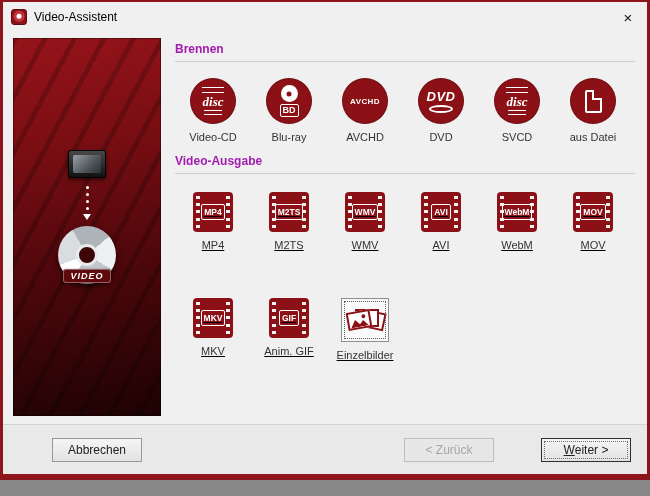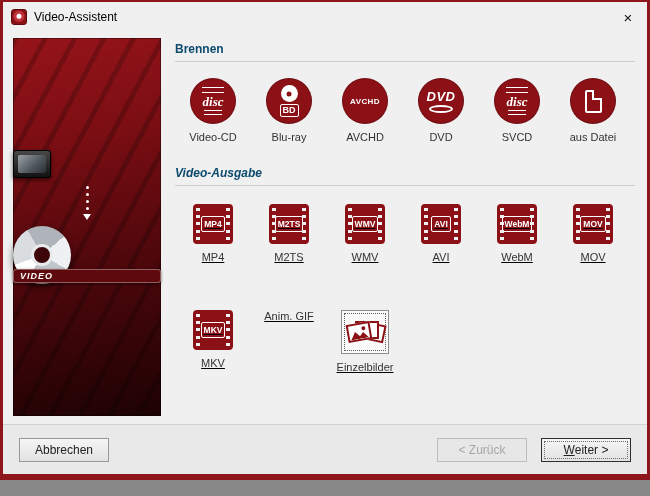--- a/index.html
+++ b/index.html
@@ -36,21 +36,21 @@
   }
   
   .dlg-body{flex:1;display:flex;padding:6px 12px 8px 10px;overflow:hidden;}
   
   .art{
     width:148px;min-width:148px;position:relative;
     background:
       repeating-linear-gradient(118deg, rgba(0,0,0,.20) 0 5px, rgba(0,0,0,0) 5px 26px),
       linear-gradient(168deg,#96141a 0%,#7a0e13 28%,#4c070b 62%,#1d0203 100%);
     box-shadow:inset 0 0 0 1px rgba(0,0,0,.35);
-    display:flex;flex-direction:column;
+    display:flex;flex-direction:column;align-items:center;
     padding-top:112px;
   }
   .clip{
     width:38px;height:28px;border-radius:3px;
     background:linear-gradient(#4a4a4a,#101010);
     box-shadow:0 2px 4px rgba(0,0,0,.55), inset 0 0 0 1px #000;
     position:relative;
   }
   .clip::after{
     content:"";position:absolute;left:5px;top:5px;right:5px;bottom:5px;
@@ -76,25 +76,25 @@
   }
   .video-badge{
     position:relative;z-index:2;margin-top:-15px;
     background:#5d090d;color:#fff;font-size:9px;font-weight:bold;font-style:italic;
     letter-spacing:1px;padding:2px 7px;border-radius:3px;
     box-shadow:0 1px 3px rgba(0,0,0,.6), inset 0 0 0 1px rgba(255,255,255,.35);
   }
   
   .content{flex:1;padding-left:14px;padding-top:2px;}
   .section-head{
-    font-size:12px;font-weight:bold;color:#0c4a6e;
+    font-size:12px;font-weight:bold;color:#a21caf;
     border-bottom:1px solid #cdcdcd;padding-bottom:5px;
   }
   .section-head.first{margin-top:2px;margin-bottom:16px;}
-  .section-head.second{margin-top:23px;margin-bottom:18px;font-style:italic;}
+  .section-head.second{margin-top:11px;margin-bottom:18px;}
   .grid{display:grid;grid-template-columns:repeat(6,76px);justify-content:start;}
   .out-grid{row-gap:47px;text-decoration:underline;}
   .cell{display:flex;flex-direction:column;align-items:center;gap:7px;cursor:pointer;}
   .cap{font-size:11px;color:#333;text-align:center;white-space:nowrap;}
   
   .circ{
     width:46px;height:46px;border-radius:50%;background:var(--accent-red);
     color:#fff;display:flex;align-items:center;justify-content:center;
     box-shadow:inset 0 0 0 1px rgba(0,0,0,.2);
   }
@@ -148,21 +148,21 @@
   }
   
   .footer{
     height:50px;min-height:50px;background:var(--footer-bg);
     border-top:1px solid #d2d2d2;display:flex;align-items:center;
     padding:0 16px;
   }
   .btn{
     min-width:90px;height:24px;font-family:inherit;font-size:12px;color:#222;
     background:linear-gradient(#f5f5f5,#e2e2e2);
-    border:1px solid #989898;cursor:pointer;
+    border:1px solid #989898;cursor:pointer;margin-left:33px;
   }
   .btn.disabled{color:#a6a6a6;background:#e7e7e7;border-color:#bdbdbd;cursor:default;}
   .btn.default{border-color:#2f2f2f;outline:1px dotted #6f6f6f;outline-offset:-4px;font-weight:normal;}
   .btn.default u{text-decoration:underline;}
   .btn-right{margin-left:auto;display:flex;gap:14px;}
 </style>
 </head>
 <body>
 
 <div class="window">
@@ -296,20 +296,23 @@
         </div>
 
         <div class="cell">
           <div class="film">
             <span class="fbadge">MKV</span>
           </div>
           <div class="cap">MKV</div>
         </div>
 
         <div class="cell">
+          <div class="film">
+            <span class="fbadge">GIF</span>
+          </div>
           <div class="cap">Anim. GIF</div>
         </div>
 
         <div class="cell">
           <div class="photos">
             <span class="ph ph3"></span>
             <span class="ph ph2"></span>
             <span class="ph ph1"></span>
           </div>
           <div class="cap">Einzelbilder</div>

